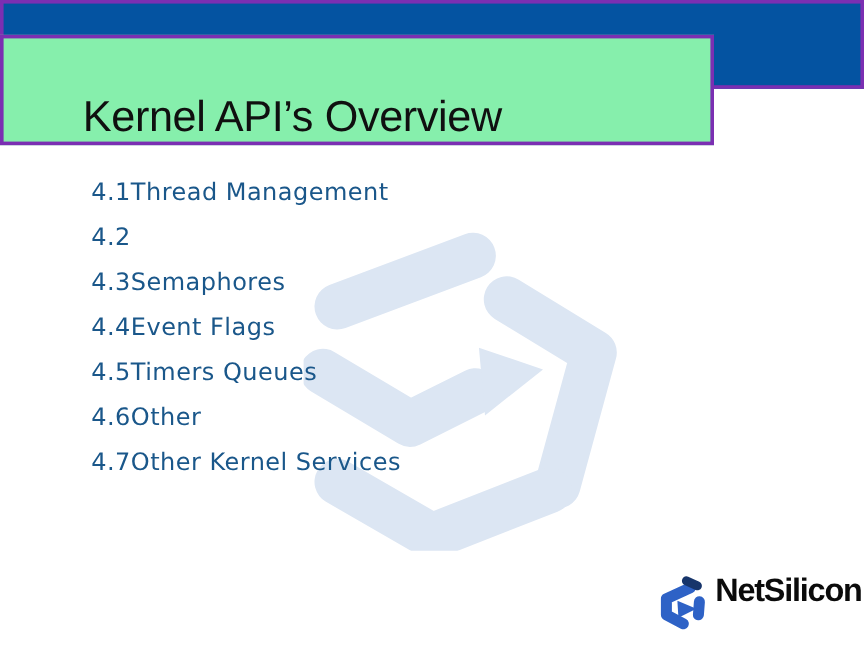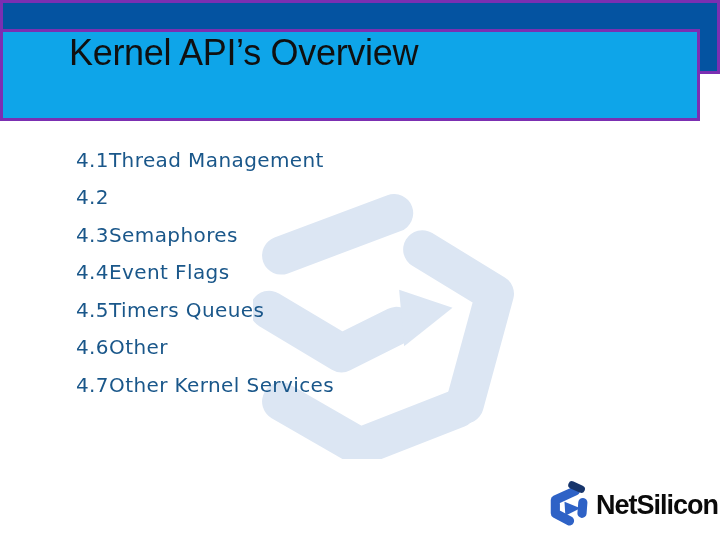--- a/index.html
+++ b/index.html
@@ -19,27 +19,27 @@
     box-sizing: border-box;
     background: #0453A1;
     border: 3px solid #7B2FB2;
     z-index: 1;
   }
 
   
   .title-box {
     position: absolute;
     left: 0; top: 29px;
-    width: 700px; height: 92px;
+    width: 595px; height: 92px;
     box-sizing: border-box;
-    background: #0ea5e9;
+    background: #86efac;
     border: 3px solid #7B2FB2;
     z-index: 2;
     display: flex;
-    align-items: flex-start;
+    align-items: flex-end;
   }
   .title-text {
     font-family: "Liberation Sans", sans-serif;
     font-size: 36px;
     letter-spacing: -0.3px;
     color: #101010;
     padding-left: 66px;
     white-space: nowrap;
   }
 
@@ -68,21 +68,21 @@
     text-align: right;
   }
   .toc-num { width: 47px; flex: 0 0 47px; }
 
   
   .footer-logo {
     position: absolute;
     left: 542px; top: 477px;
     height: 56px;
     display: flex;
-    align-items: center;
+    align-items: flex-start;
     z-index: 3;
   }
   .footer-logo svg { display: block; }
   .wordmark {
     font-family: "Liberation Sans", sans-serif;
     font-weight: bold;
     font-size: 27px;
     letter-spacing: -1px;
     color: #0B0B0B;
     margin-left: 4px;

